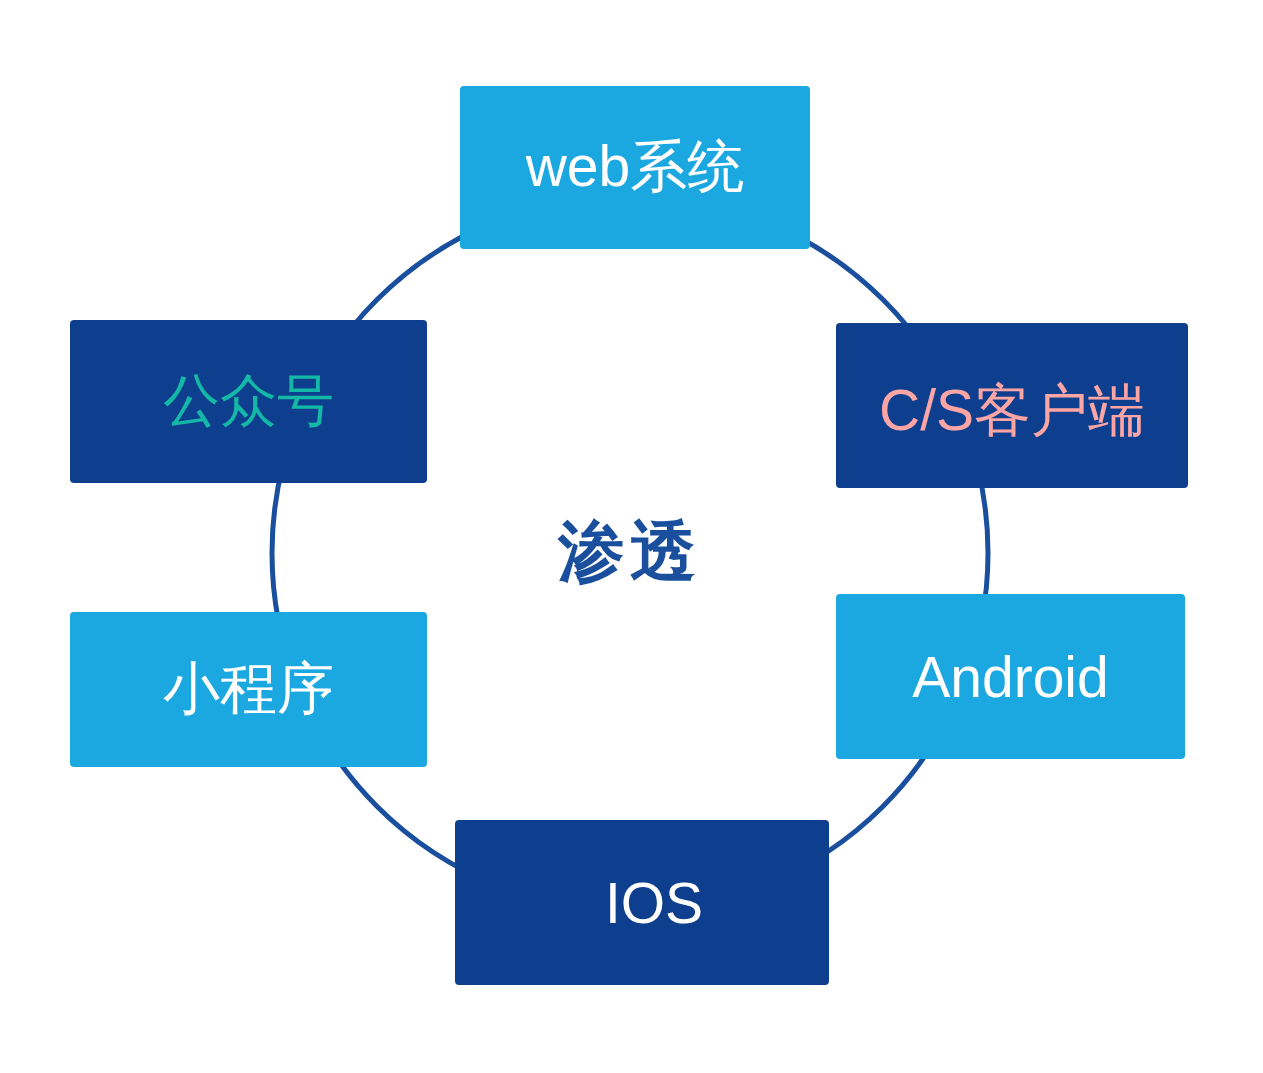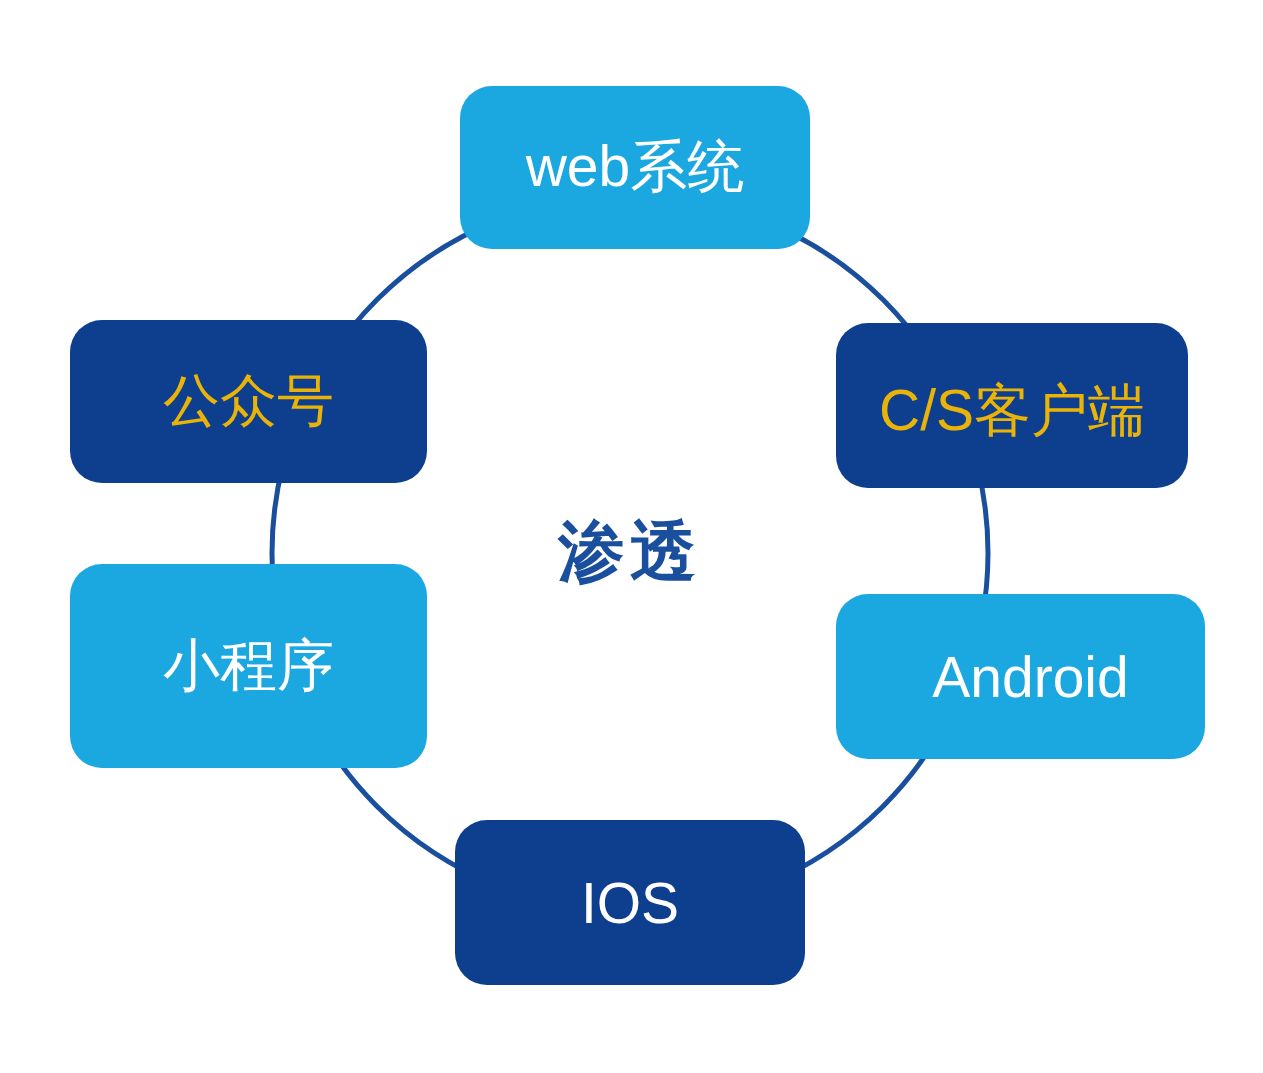--- a/index.html
+++ b/index.html
@@ -35,67 +35,67 @@
     font-size: 66px;
     font-weight: bold;
     line-height: 1.32;
     letter-spacing: 6px;
   }
   .node {
     position: absolute;
     display: flex;
     align-items: center;
     justify-content: center;
-    border-radius: 32px;
+    border-radius: 4px;
     color: #ffffff;
     font-size: 57px;
     font-weight: 500;
     text-align: center;
   }
   .node-web-system       { left: 460px; top: 86px;  width: 350px; height: 163px; }
   .node-cs-client        { left: 836px; top: 323px; width: 352px; height: 165px; }
-  .node-android          { left: 836px; top: 594px; width: 349px; height: 165px; padding-left: 20px; }
-  .node-ios              { left: 455px; top: 820px; width: 350px; height: 165px; }
-  .node-mini-program     { left: 70px;  top: 564px; width: 357px; height: 204px; }
+  .node-android          { left: 836px; top: 594px; width: 349px; height: 165px; }
+  .node-ios              { left: 455px; top: 820px; width: 350px; height: 165px; padding-left: 24px; }
+  .node-mini-program     { left: 70px;  top: 612px; width: 357px; height: 155px; }
   .node-official-account { left: 70px;  top: 320px; width: 357px; height: 163px; }
   .node-label {
     display: block;
     white-space: nowrap;
   }
 </style>
 </head>
 <body>
 
 <div class="canvas">
 
   <svg class="ring-svg" viewBox="0 0 1263 1073">
     <circle cx="630" cy="553" r="358" style="stroke: rgb(26, 79, 158);"></circle>
   </svg>
 
   <div class="node node-web-system" style="background-color: rgb(27, 167, 224);">
     <span class="node-label" style="color: rgb(255, 255, 255);">web系统</span>
   </div>
 
   <div class="node node-cs-client" style="background-color: rgb(14, 62, 142);">
-    <span class="node-label" style="color: #eab308; margin-top: 12px;">C/S客户端</span>
+    <span class="node-label" style="color: #fca5a5; margin-top: 12px;">C/S客户端</span>
   </div>
 
   <div class="node node-android" style="background-color: rgb(27, 167, 224);">
     <span class="node-label" style="color: rgb(255, 255, 255);">Android</span>
   </div>
 
   <div class="node node-ios" style="background-color: rgb(14, 62, 142);">
     <span class="node-label" style="color: rgb(255, 255, 255);">IOS</span>
   </div>
 
   <div class="node node-mini-program" style="background-color: rgb(27, 167, 224);">
     <span class="node-label" style="color: rgb(255, 255, 255);">小程序</span>
   </div>
 
   <div class="node node-official-account" style="background-color: rgb(14, 62, 142);">
-    <span class="node-label" style="color: #eab308;">公众号</span>
+    <span class="node-label" style="color: #14b8a6;">公众号</span>
   </div>
 
   <div class="center-title" style="color: rgb(26, 79, 158);">
     <div>渗透</div>
   </div>
 
 </div>
 
 </body></html>

